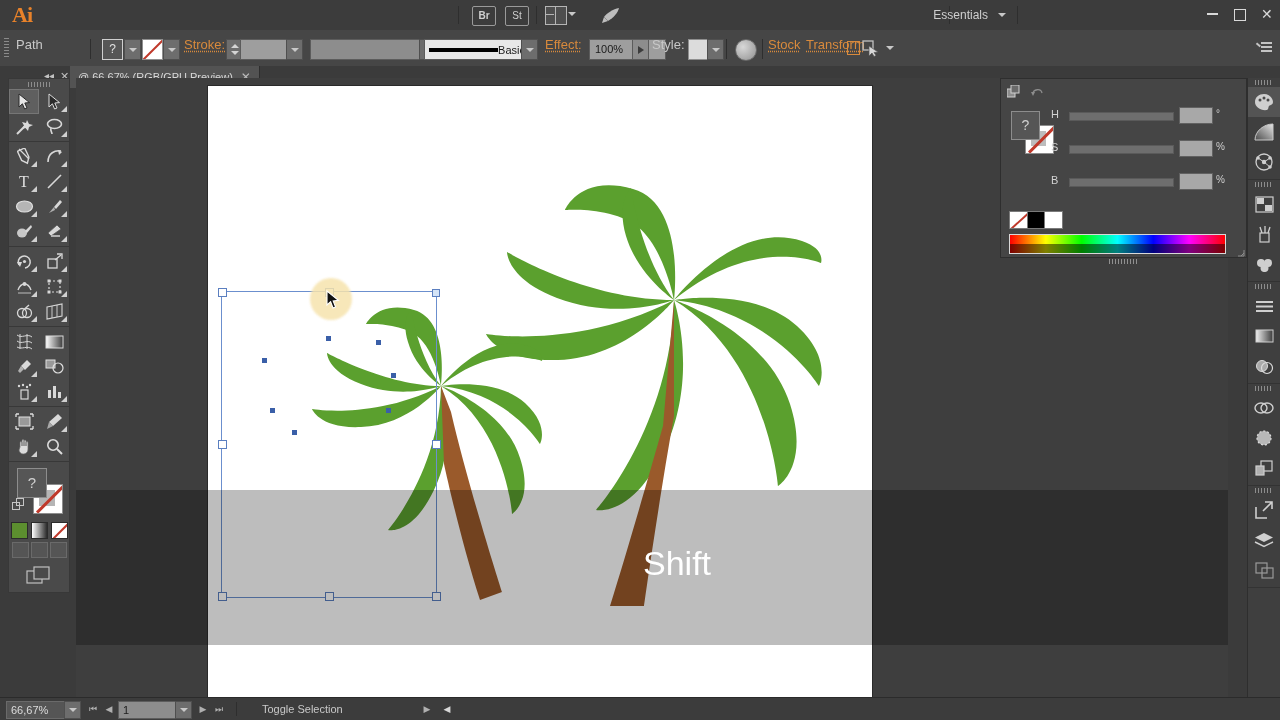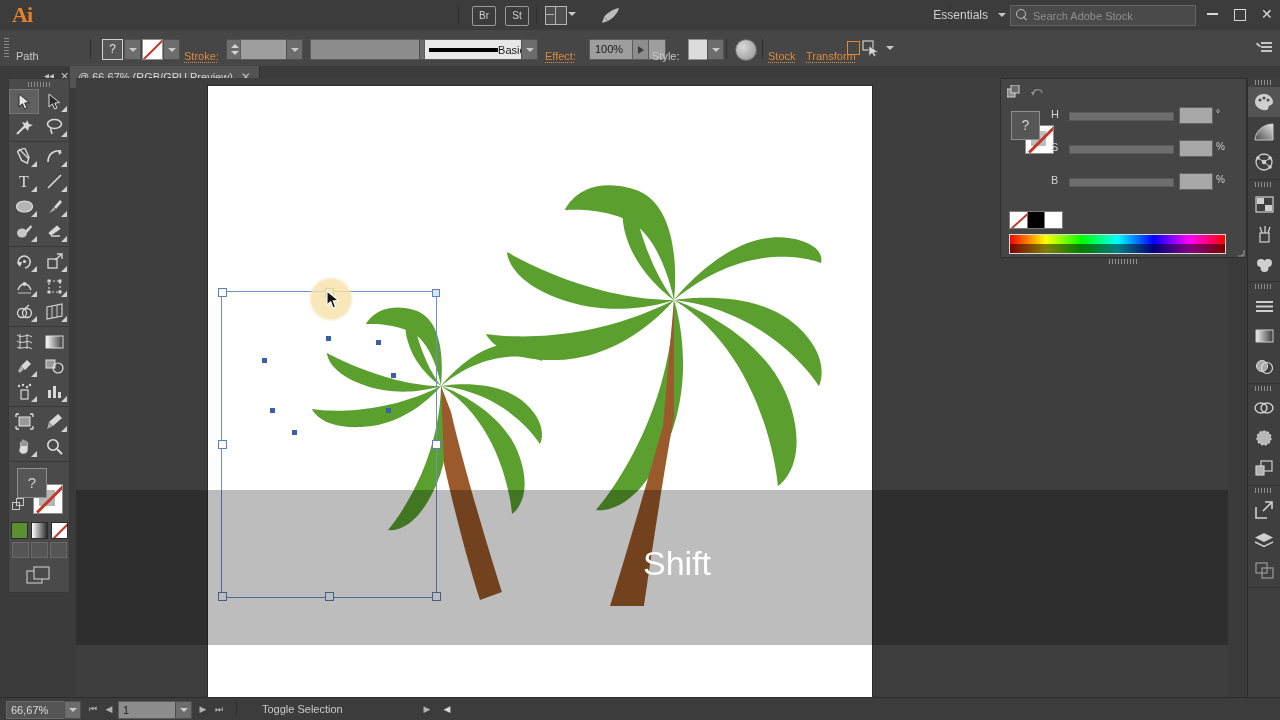--- a/index.html
+++ b/index.html
@@ -31,21 +31,21 @@
   .mag{margin-left:5px;width:13px;height:13px;position:relative;flex:none;}
   .mag i{position:absolute;left:0;top:0;width:8px;height:8px;border:1.4px solid #bdbdbd;border-radius:50%;}
   .mag b{position:absolute;left:7px;top:7px;width:5px;height:1.4px;background:#bdbdbd;transform:rotate(45deg);transform-origin:left center;}
   .wbtn{position:absolute;top:0;width:27px;height:30px;}
   .wbtn span{position:absolute;color:#d9d9d9;}
 
   
   .ctrlbar{position:absolute;left:0;top:30px;width:1280px;height:36px;background:#464646;border-bottom:1px solid #2b2b2b;}
   .grip{position:absolute;left:4px;top:8px;width:5px;height:20px;
         background:repeating-linear-gradient(to bottom,#8a8a8a 0,#8a8a8a 1px,transparent 1px,transparent 3px);}
-  .ctrl-label{position:absolute;top:20px;font-size:11px;}
+  .ctrl-label{position:absolute;top:7px;font-size:13px;}
   .orange-lbl{color:#d98a3c;text-decoration:underline;text-decoration-style:dotted;text-underline-offset:2px;}
   .sw-box{position:absolute;width:19px;height:19px;border:1px solid #8f8f8f;background:#fff;}
   .sw-none{background:#fff;position:relative;overflow:hidden;}
   .sw-none:after{content:"";position:absolute;left:-4px;top:8px;width:30px;height:2px;background:#c0392b;transform:rotate(-45deg);}
   .dd-btn{position:absolute;width:15px;height:19px;background:#6d6d6d;border:1px solid #4f4f4f;display:flex;align-items:center;justify-content:center;}
   .fld{position:absolute;height:19px;background:#9e9e9e;border:1px solid #5c5c5c;}
   .fld-dark{background:#8d8d8d;}
   .stepper{position:absolute;width:13px;height:19px;background:#6d6d6d;border:1px solid #4f4f4f;}
   .stepper i{position:absolute;left:4px;width:0;height:0;border-left:4px solid transparent;border-right:4px solid transparent;}
   .stepper i.up{top:4px;border-bottom:4px solid #d4d4d4;}
@@ -163,42 +163,35 @@
   .statustext{position:absolute;left:262px;top:0;height:22px;line-height:22px;font-size:11px;color:#c9c9c9;}
 </style>
 </head>
 <body>
 
 <div class="app">
 
   <div class="menubar">
     <div class="ai-logo">Ai</div>
     <div class="sep-v" style="left:458px;"></div>
-    <div class="tb-btn" style="left:472px;">Br</div>
+    <div class="tb-btn" style="left:472px;font-weight:bold;">Br</div>
     <div class="tb-btn" style="left:505px;">St</div>
     <div class="sep-v" style="left:536px;"></div>
     <div class="arrange-ic"></div>
     <div class="caret" style="position:absolute;left:568px;top:12px;"></div>
     <div class="rocket">
       <svg width="22" height="17" viewBox="0 0 22 17">
         <path d="M19 1 C13 2 7 6 4 10 L2 16 L8 14 C13 11 18 6 19 1 Z" fill="#bdbdbd"></path>
         <path d="M4 10 L8 14" stroke="#8d8d8d" stroke-width="1" fill="none"></path>
       </svg>
     </div>
     <div class="sep-v" style="right:330px;"></div>
     <div class="ws-label">Essentials</div>
     <div class="caret ws-caret"></div>
     <div class="sep-v" style="right:262px;"></div>
-    <div class="stock-search">
-      <span class="mag">
-          <i></i>
-          <b></b>
-        </span>
-      <span class="ph">Search Adobe Stock</span>
-    </div>
     <div class="wbtn" style="right:54px;">
       <span style="left:8px;top:13px;width:11px;height:2px;background:#d9d9d9;"></span>
     </div>
     <div class="wbtn" style="right:27px;">
       <span style="left:8px;top:9px;width:10px;height:10px;border:1.6px solid #d9d9d9;"></span>
     </div>
     <div class="wbtn wbtn-close" style="right:0;">
       <span style="left:8px;top:7px;font-size:14px;line-height:14px;">✕</span>
     </div>
   </div>

